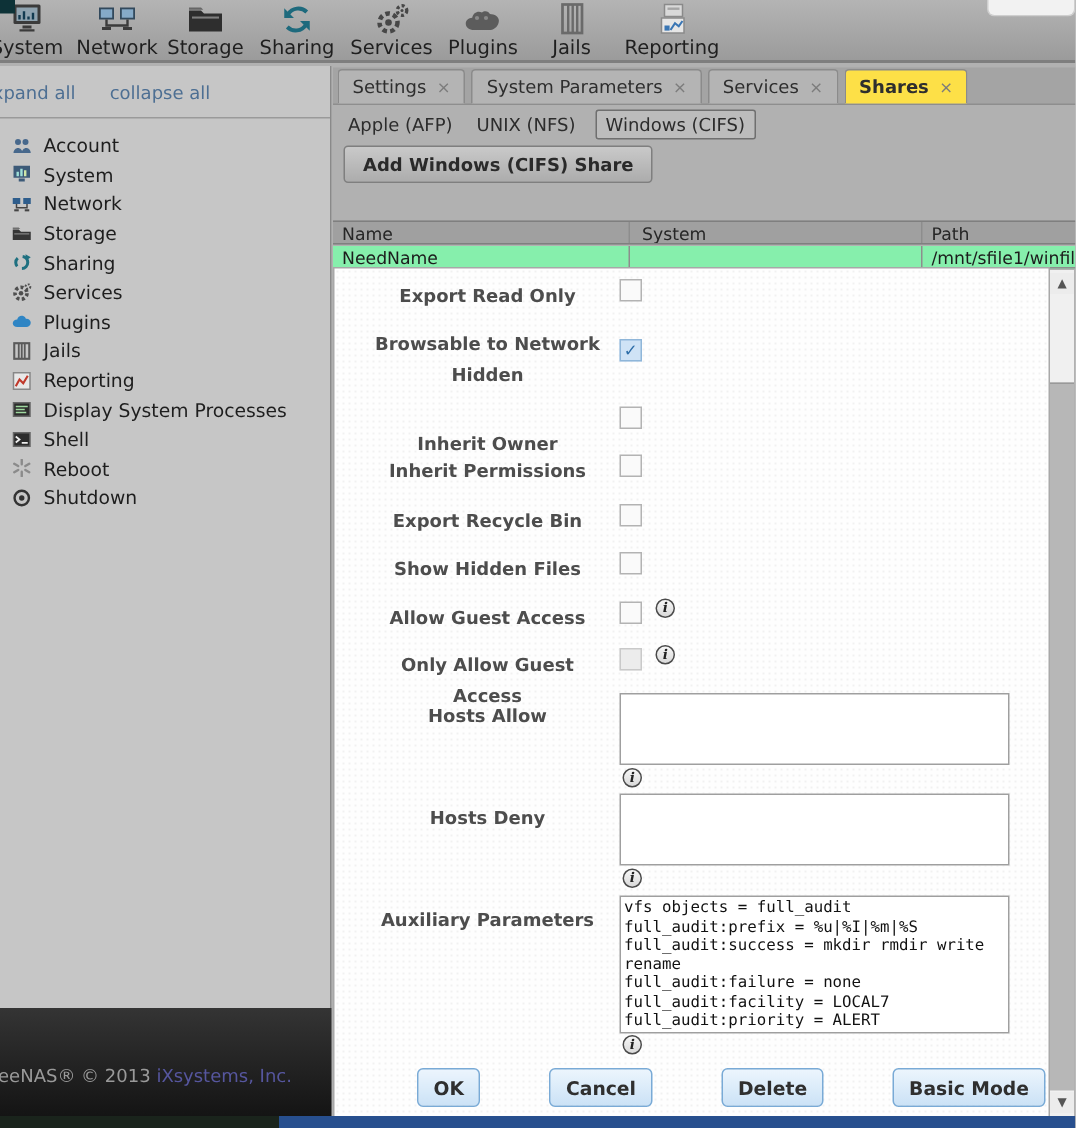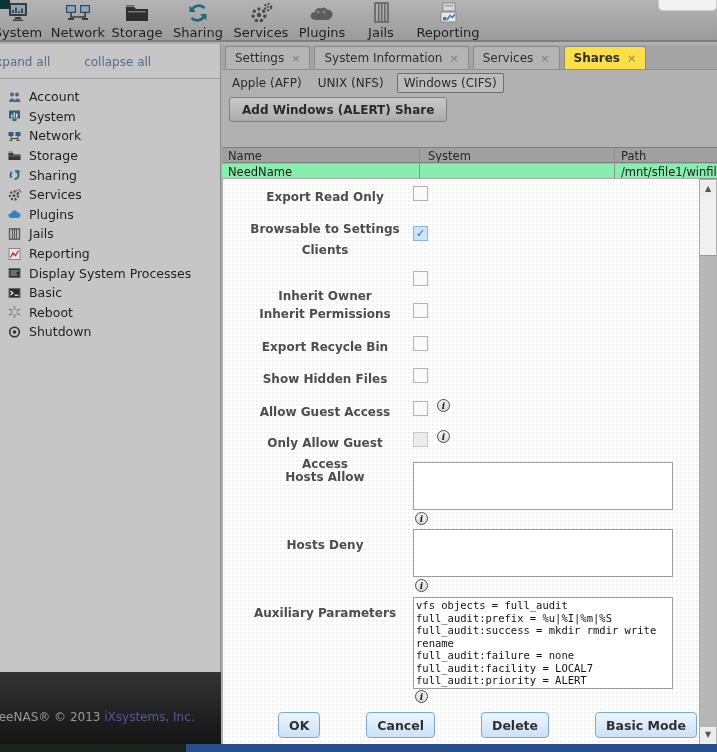--- a/index.html
+++ b/index.html
@@ -15,21 +15,21 @@
   .tlabel { font-size:13px; color:#1f1f1f; margin-top:1px; white-space:nowrap; }
   .win-artifact { position:absolute; left:0; top:0; width:10px; height:9px; background:#0d3237; z-index:40; }
   .white-frag { position:absolute; left:658px; top:0; width:59px; height:11px; background:#f2f2f2;
     border:1px solid #cfcfcf; border-top:none; border-radius:0 0 5px 5px; z-index:40; }
 
   
   .sidebar { position:absolute; left:0; top:44px; width:221px; height:628px; background:#c6c6c6;
     border-right:1px solid #8a8a8a; z-index:5; }
   .sb-links { padding:11px 0 9px 0; margin-left:-12px; padding-left:12px; font-size:12px; color:#4d6f93; white-space:nowrap; }
   .sb-links span { cursor:pointer; margin-right:14px; margin-left:-12px; display:inline-block; }
-  .sb-links span + span { margin-left:16px;text-align:right; }
+  .sb-links span + span { margin-left:5px;text-align:right; }
   .tree { border-top:1px solid #9a9a9a; padding-top:8px; }
   .titem-row { display:flex; align-items:center; height:19.6px; padding-left:8px; font-size:12.5px; color:#1e1e1e; cursor:pointer; }
   .sicon { width:14px; height:12px; margin-right:7px; flex:none; display:inline-flex; }
 
   
   .figure-box { position:absolute; left:28px; top:362px; width:92px; height:50px; background:#fff;
     border:2px dashed #4d86e8; outline:1px dashed #e8eeff; }
   .figure-box span { display:block; padding:1px 2px; font-family:"DejaVu Sans Mono", monospace;
     font-weight:bold; font-size:14px; letter-spacing:2px; color:#1d33c8; }
   .figure-handle { position:absolute; left:115px; top:409px; width:6px; height:6px; background:#2b2b2b; }
@@ -307,21 +307,21 @@
         <span>Display System Processes</span>
       </div>
       <div class="titem-row">
         <span class="sicon">
             <svg width="13" height="12" viewBox="0 0 12 12">
               <rect x="0.5" y="1.5" width="11" height="9" fill="#2c2c2c" stroke="#666"></rect>
               <path d="M2 4l2.5 2L2 8" stroke="#eee" fill="none" stroke-width="1.2"></path>
               <path d="M6 8.2h4" stroke="#eee" stroke-width="1.2"></path>
             </svg>
           </span>
-        <span>Basic</span>
+        <span>Shell</span>
       </div>
       <div class="titem-row">
         <span class="sicon">
             <svg width="13" height="12" viewBox="0 0 12 12">
               <g stroke="#8b8b8b" stroke-width="1.6" stroke-linecap="round">
                 <path d="M6 0.5v3M6 8.5v3M1 3.2l2.6 1.5M8.4 7.3 11 8.8M1 8.8l2.6-1.5M8.4 4.7 11 3.2"></path>
               </g>
             </svg>
           </span>
         <span>Reboot</span>
@@ -344,58 +344,58 @@
   <div class="figure-handle"></div>
 
   <div class="main-bg dotted"></div>
 
   <div class="tabbar">
     <div class="tab">
       <span>Settings</span>
       <span class="x">×</span>
     </div>
     <div class="tab">
-      <span>System Information</span>
+      <span>System Parameters</span>
       <span class="x">×</span>
     </div>
     <div class="tab">
       <span>Services</span>
       <span class="x">×</span>
     </div>
     <div class="tab active">
       <span>Shares</span>
       <span class="x">×</span>
     </div>
   </div>
 
   <div class="subtabbar">
     <span class="subtab">Apple (AFP)</span>
     <span class="subtab">UNIX (NFS)</span>
     <span class="subtab sel">Windows (CIFS)</span>
   </div>
 
-  <button class="add-btn">Add Windows (ALERT) Share</button>
+  <button class="add-btn">Add Windows (CIFS) Share</button>
 
   <div class="tbl-head">
     <div class="c-name">Name</div>
     <div class="c-comment">System</div>
     <div class="c-path">Path</div>
   </div>
   <div class="tbl-row">
     <div class="c-name">NeedName</div>
     <div class="c-comment"></div>
     <div class="c-path">/mnt/sfile1/winfile/</div>
   </div>
 
   <div class="dialog">
 
     <div class="fl" style="top:8px">Export Read Only</div>
     <div class="cb" style="top:7px"></div>
 
-    <div class="fl" style="top:40px">Browsable to Settings Clients</div>
+    <div class="fl" style="top:40px">Browsable to Network Hidden</div>
     <div class="cb checked" style="top:47px">
         <span class="tick">✓</span>
       </div>
 
     <div class="fl" style="top:107px">Inherit Owner</div>
     <div class="cb" style="top:92px"></div>
 
     <div class="fl" style="top:125px">Inherit Permissions</div>
     <div class="cb" style="top:124px"></div>
 

